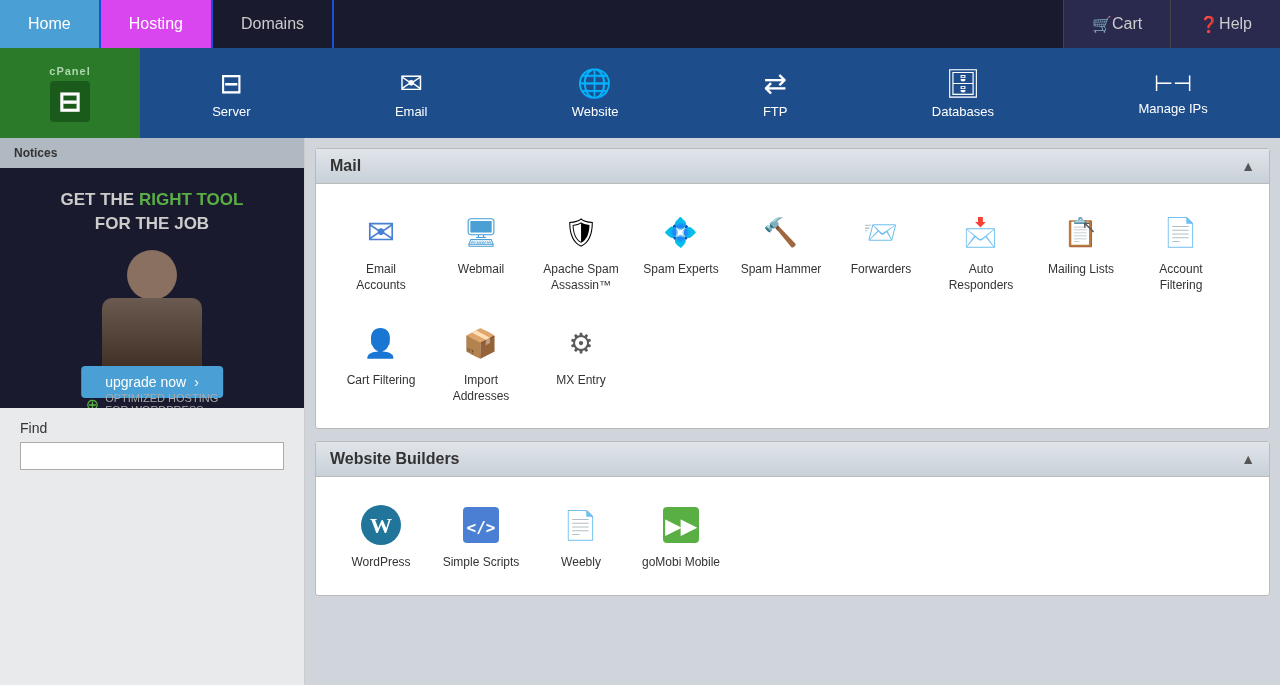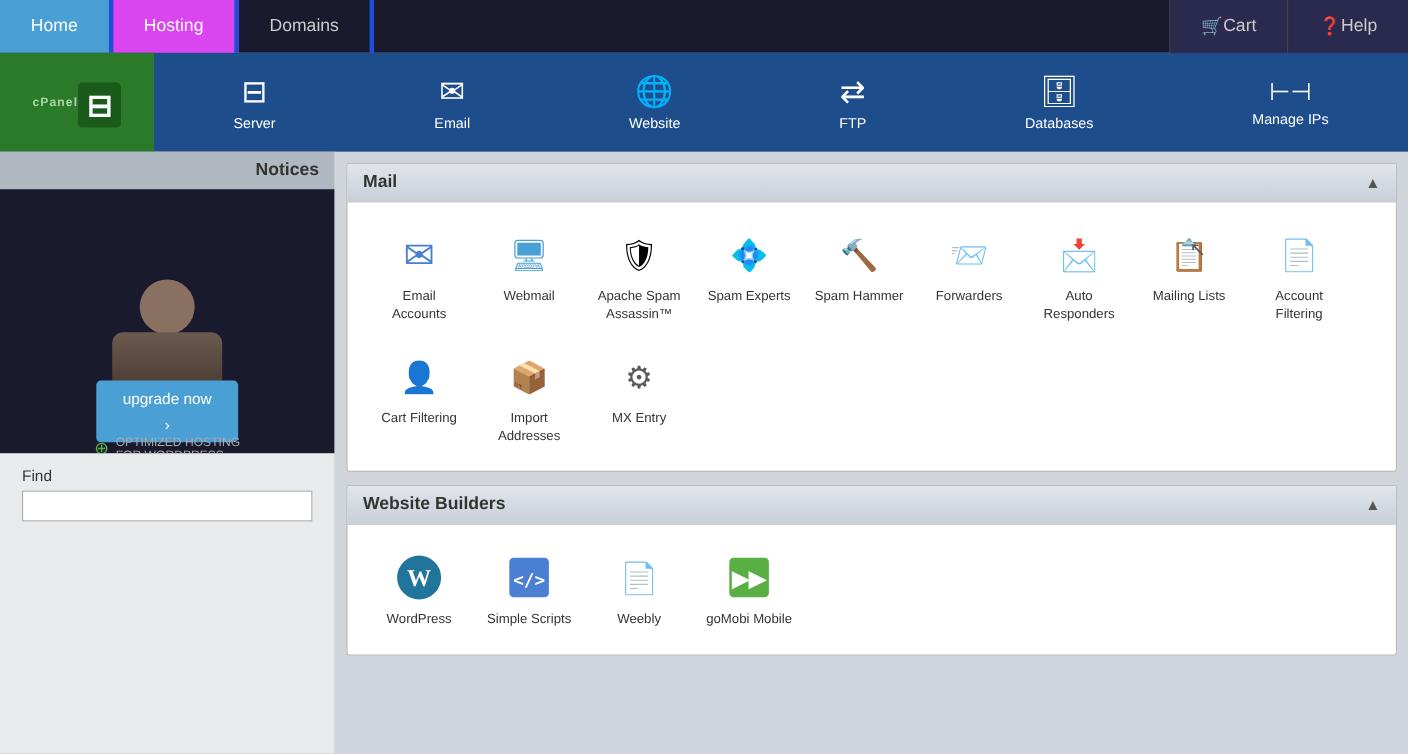--- a/index.html
+++ b/index.html
@@ -12,21 +12,21 @@
       height: 48px;
       align-items: stretch;
     }
     .nav-item {
       display: flex;
       align-items: center;
       padding: 0 28px;
       color: #ccc;
       font-size: 16px;
       cursor: pointer;
-      border-right: 4px solid #1d4ed8;
+      border-right: 2px solid #1d4ed8;
       text-decoration: none;
     }
     .nav-item.active { background: #4a9fd4; color: white; }
     .nav-item.hosting-active { background: #d946ef; color: white; }
     .nav-right {
       margin-left: auto;
       display: flex;
       align-items: stretch;
     }
     .nav-right .nav-item {
@@ -40,21 +40,21 @@
       display: flex;
       background: #1e4d8c;
       height: 90px;
       align-items: center;
     }
     .cpanel-logo {
       width: 140px;
       background: #2a7a2a;
       height: 100%;
       display: flex;
-      flex-direction: row;
+      flex-direction: column;
       align-items: center;
       justify-content: center;
       color: white;
       font-size: 13px;
       font-weight: bold;
     }
     .cpanel-logo .logo-icon {
       font-size: 28px;
       background: #1a5a1a;
       padding: 4px 8px;
@@ -96,24 +96,23 @@
     #sidebar {
       width: 305px;
       background: #e8eaec;
       border-right: 1px solid #ccc;
       display: flex;
       flex-direction: column;
     }
     #notices-header {
       background: #b0b8c1;
       padding: 8px 14px;
-      font-size: 16px;
+      font-size: 12px;
       font-weight: bold;
       color: #333;
-      text-align: right;
     }
     #ad-banner {
       background: #1a1a2e;
       height: 240px;
       position: relative;
       overflow: hidden;
       display: flex;
       flex-direction: column;
       align-items: center;
       justify-content: flex-start;
@@ -148,21 +147,20 @@
       color: white;
       border: none;
       padding: 8px 24px;
       border-radius: 4px;
       font-size: 14px;
       cursor: pointer;
       white-space: nowrap;
       display: flex;
       align-items: center;
       gap: 8px;
-      flex-direction: column;
     }
     #optimized-badge {
       position: absolute;
       bottom: -8px;
       left: 50%;
       transform: translateX(-50%);
       display: flex;
       align-items: center;
       gap: 6px;
       font-size: 11px;
@@ -310,20 +308,26 @@
       <div class="label">Manage IPs</div>
     </div>
   </div>
 </div>
 
 <div id="main">
 
   <div id="sidebar">
     <div id="notices-header">Notices</div>
     <div id="ad-banner">
+      <div class="ad-text">
+        <span>GET THE</span>
+        <span class="highlight">RIGHT TOOL</span>
+        <br>
+        <span>FOR THE JOB</span>
+      </div>
       <div class="ad-image">
         <div style="display:flex; align-items:flex-end; justify-content:center; width:100%;">
 
           <div style="position:relative; width:100%; display:flex; flex-direction:column; align-items:center; margin-top:10px;">
             <div style="width:50px; height:50px; border-radius:50%; background:#8a7060; margin-bottom:-2px;"></div>
             <div style="width:100px; height:80px; background:linear-gradient(to bottom, #6a5a50, #3a2a20); border-radius:10px 10px 0 0;"></div>
           </div>
         </div>
       </div>
       <button id="upgrade-btn">

